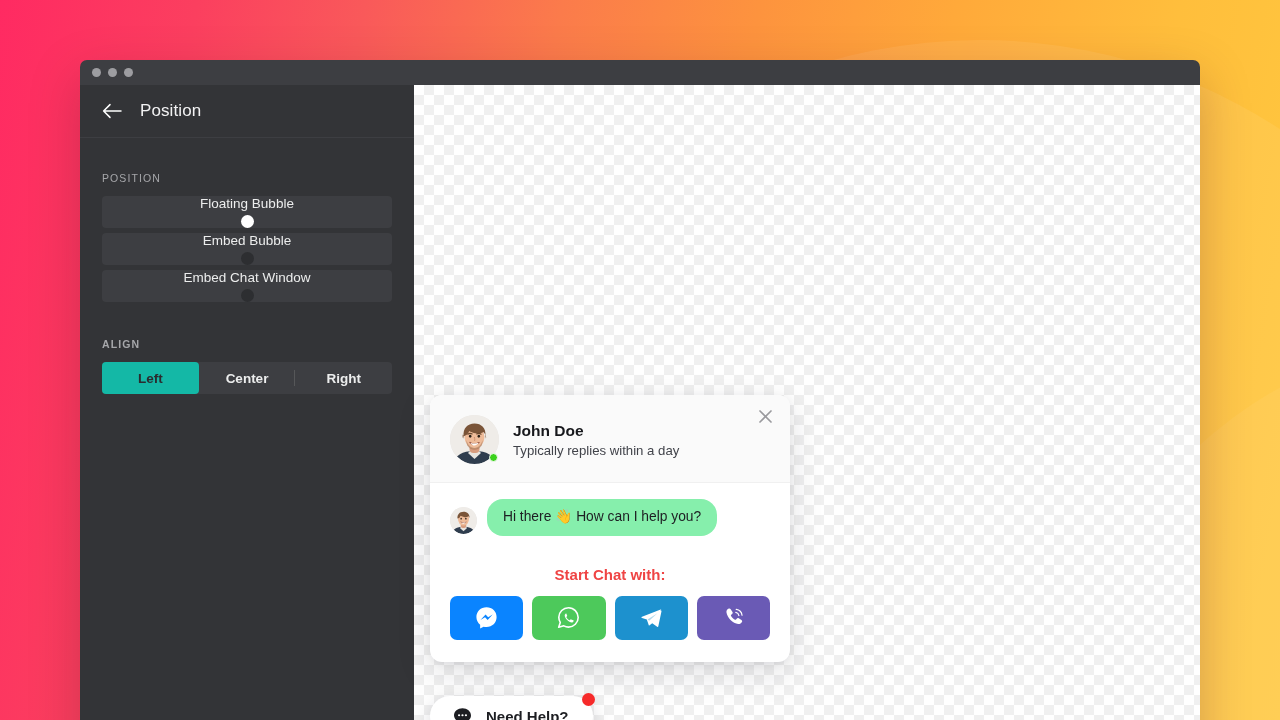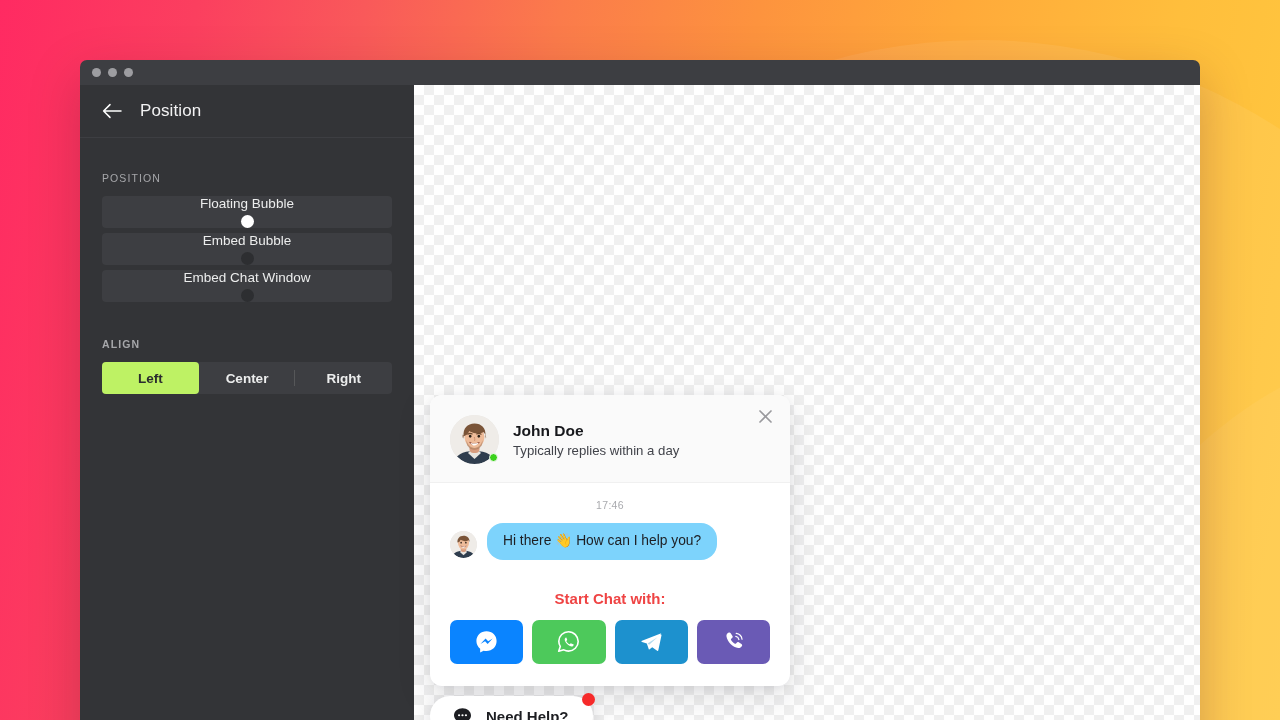--- a/index.html
+++ b/index.html
@@ -131,21 +131,21 @@
   .seg {
     flex:1;
     display:flex; align-items:center; justify-content:center;
     color:#eceded;
     font-size:13.5px;
     cursor:pointer;
     border-radius:4px;
     position:relative;
   }
   .seg.active {
-    background:#bef264;
+    background:#14b8a6;
     color:#2b2c2f;
   }
   .seg-divider {
     position:absolute;
     right:0; top:8px;
     width:1px; height:16px;
     background:#565759;
   }
 
   
@@ -233,21 +233,21 @@
   .msg-avatar {
     width:27px; height:27px;
     border-radius:50%;
     overflow:hidden;
     flex:none;
     background:#e9e7e4;
     margin-bottom:2px;
   }
   .msg-avatar svg { display:block; }
   #msg-bubble {
-    background:#7dd3fc;
+    background:#86efac;
     border-radius:16px;
     padding:9px 16px;
     font-size:13.8px;
     color:#1d1e22;
     line-height:1.35;
   }
 
   #start-chat-title {
     text-align:center;
     font-size:15px;
@@ -417,21 +417,20 @@
           </span>
 
           <span>
             <div id="agent-name">John Doe</div>
             <div id="agent-status">Typically replies within a day</div>
           </span>
         </div>
 
         <div id="widget-body">
 
-          <div id="msg-time">17:46</div>
 
           <div id="msg-row">
             <span class="msg-avatar">
               <svg width="27" height="27" viewBox="0 0 49 49">
                 <defs>
                   <clipPath id="cavB">
                       <circle cx="24.5" cy="24.5" r="24.5"></circle>
                     </clipPath>
                 </defs>
                 <g clip-path="url(#cavB)">

